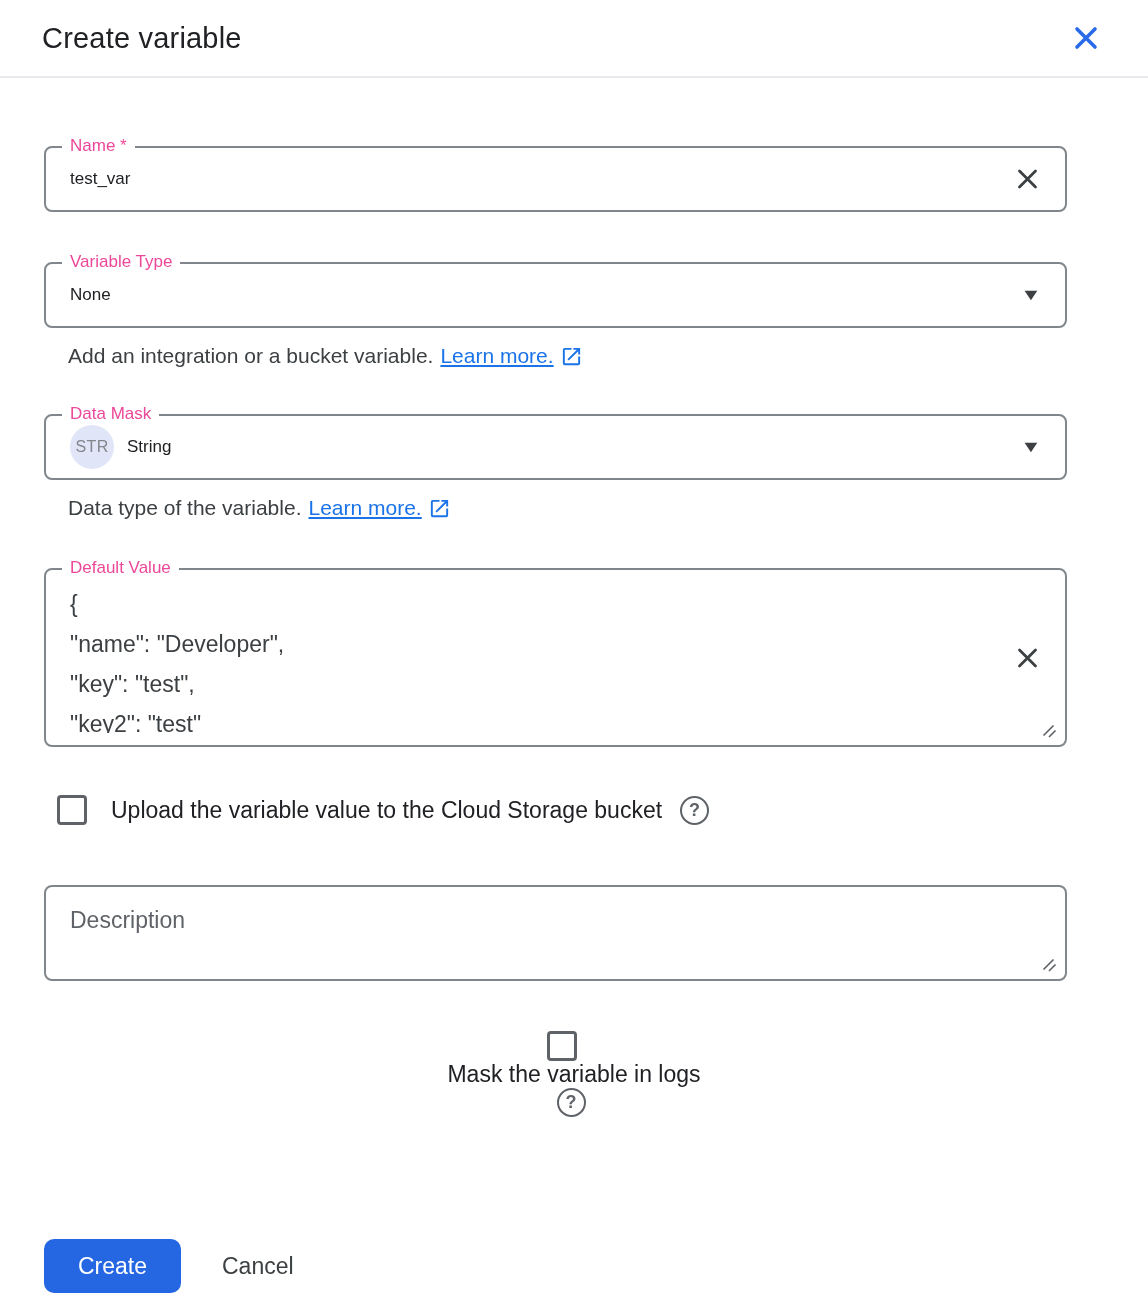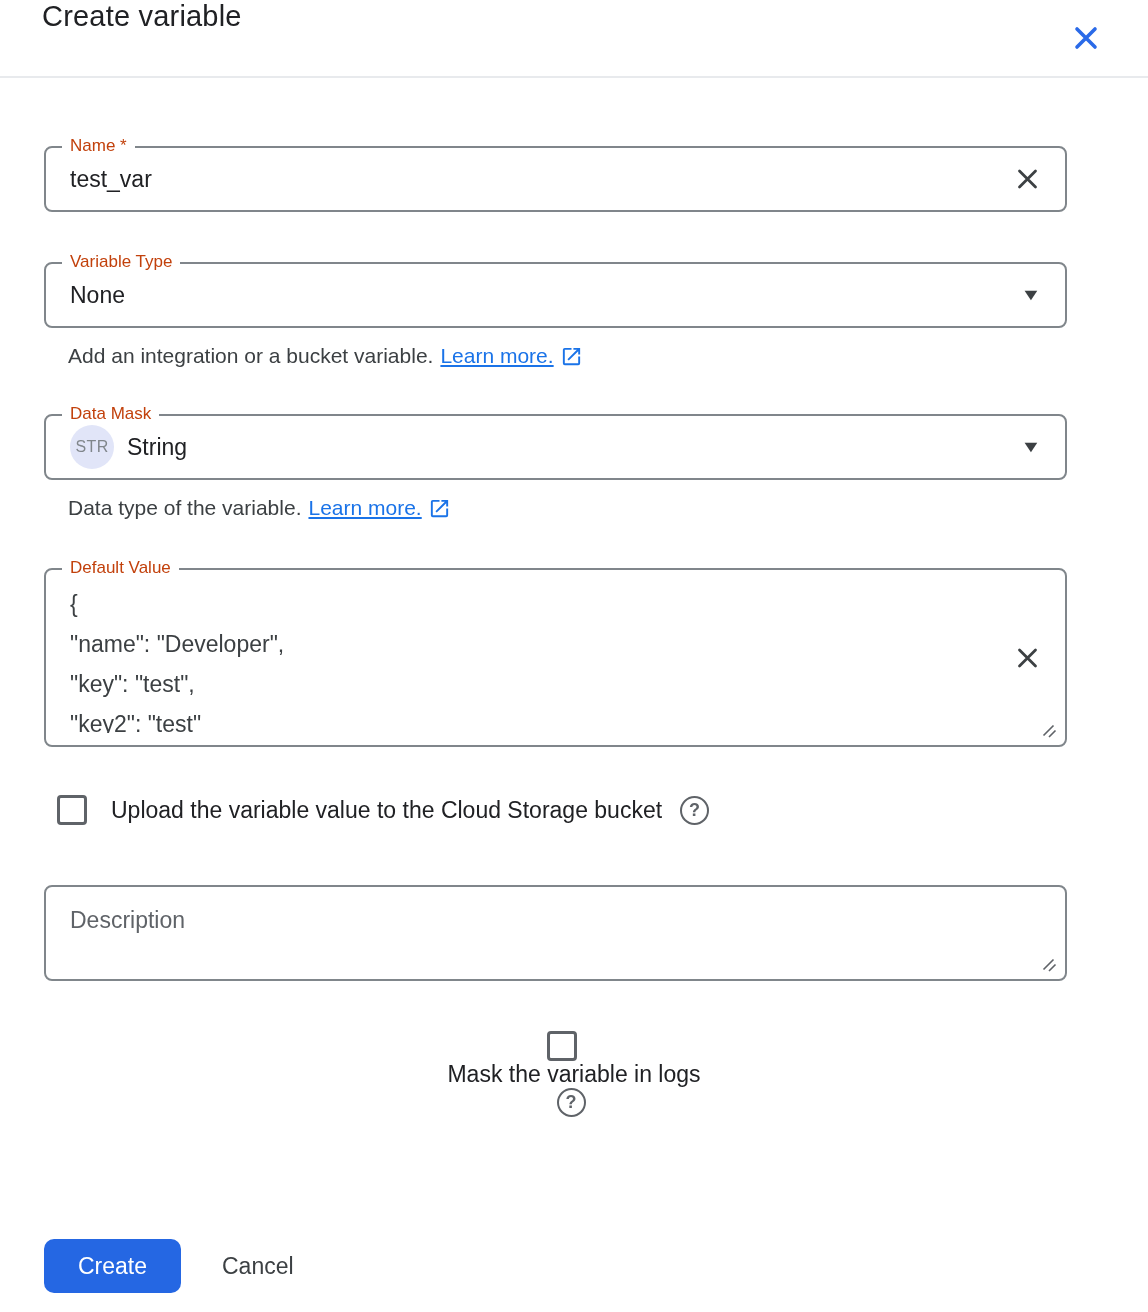--- a/index.html
+++ b/index.html
@@ -9,20 +9,21 @@
     font-family: "Liberation Sans", sans-serif;
     color: #202124;
     position: relative;
     overflow: hidden;
   }
 
   
   .dialog-header {
     height: 78px;
     display: flex;
+    align-items: center;
     justify-content: space-between;
     padding: 0 44px 0 42px;
     border-bottom: 2px solid #e8eaed;
     gap: 20px;
   }
   .dialog-title {
     font-size: 29px;
     font-weight: 400;
     color: #202124;
     letter-spacing: 0.2px;
@@ -47,25 +48,25 @@
     align-items: center;
     padding: 0 64px 0 24px;
   }
   .ofield .float-label {
     position: absolute;
     top: -12px; left: 16px;
     background: #fff;
     padding: 0 8px;
     font-size: 17px;
     line-height: 1.2;
-    color: #c2410c;
+    color: #ec4899;
     white-space: nowrap;
   }
   .ofield .field-value {
-    font-size: 23px;
+    font-size: 17px;
     color: #202124;
     border: none; outline: none;
     background: transparent;
     width: 100%;
     font-family: "Liberation Sans", sans-serif;
   }
   .trail-btn {
     position: absolute;
     right: 20px; top: 50%;
     transform: translateY(-50%);

